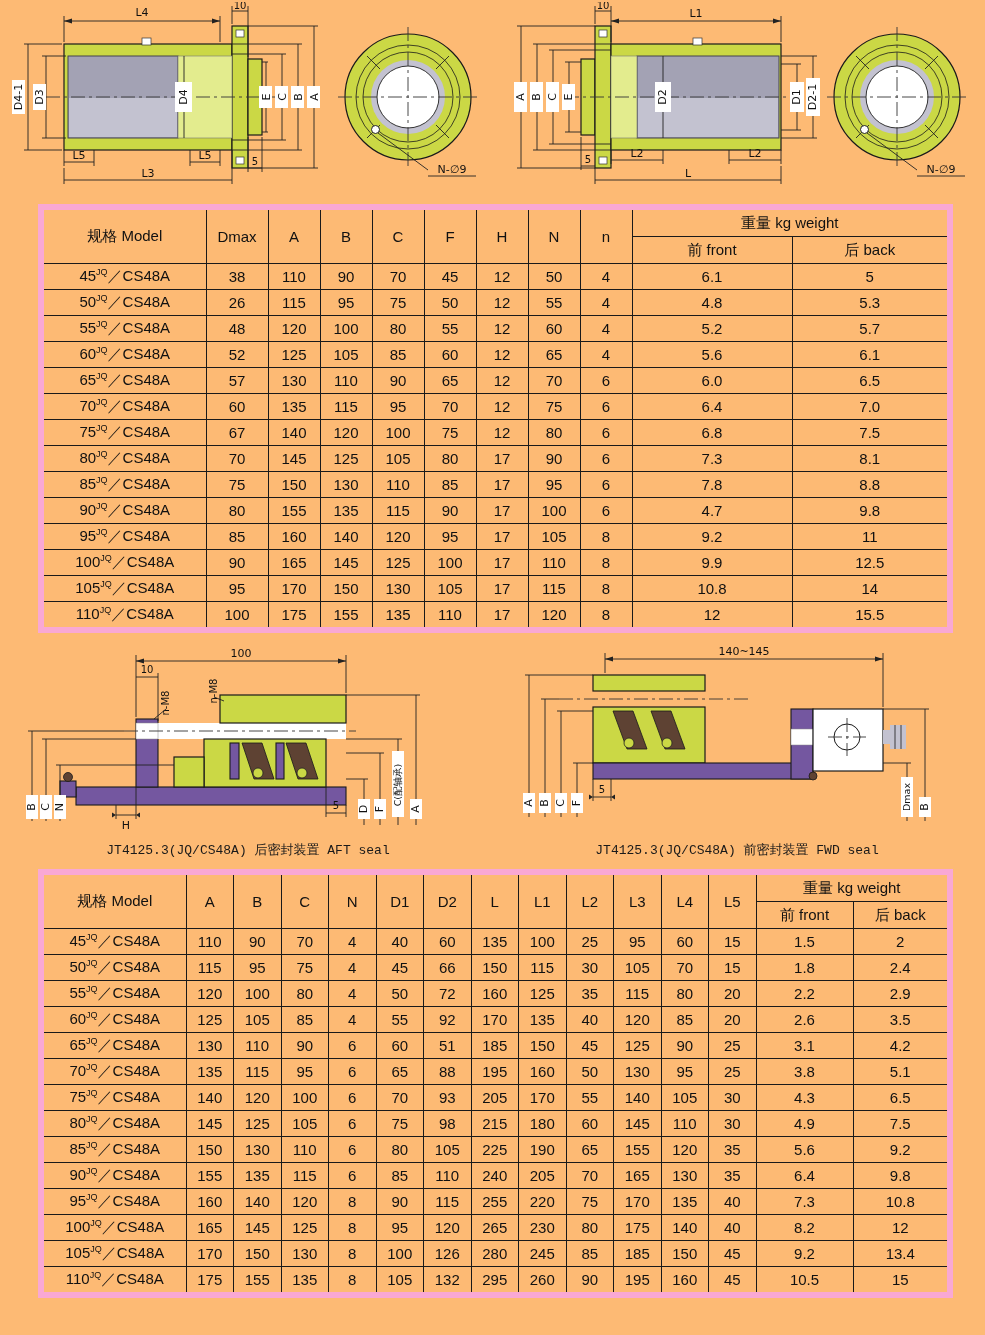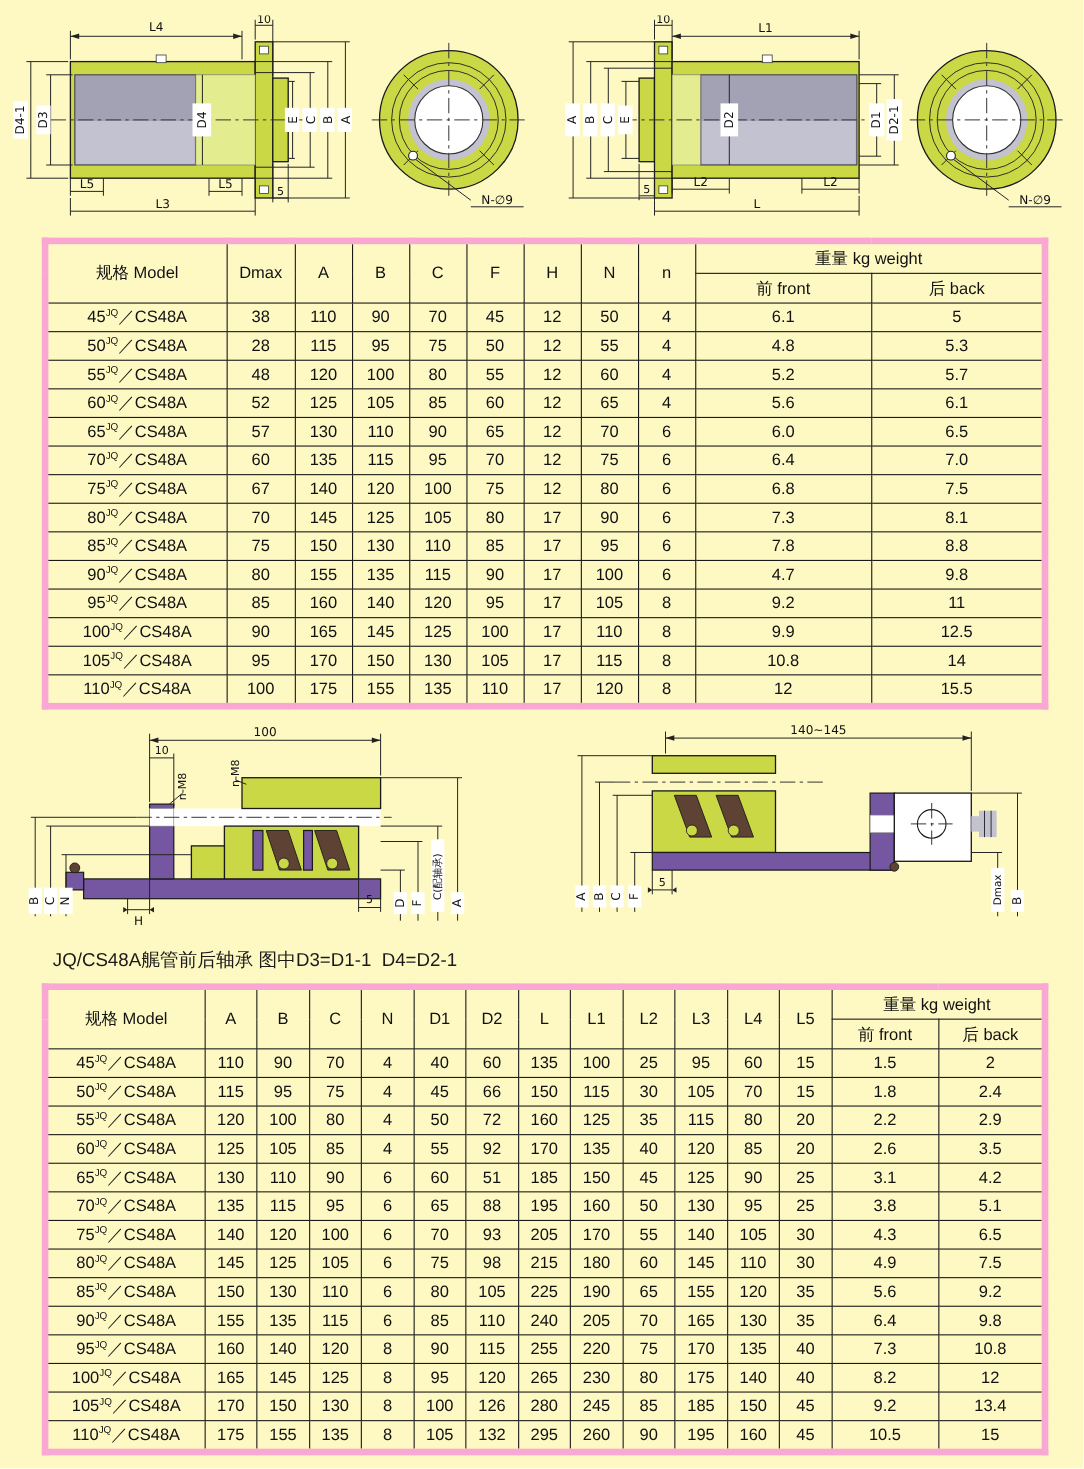--- a/index.html
+++ b/index.html
@@ -1,17 +1,17 @@
 <!DOCTYPE html>
 <html><head>
 <meta charset="utf-8">
 <style>
   html,body{margin:0;padding:0;background:#fff;}
-  .page{width:985px;height:1335px;background:#fef9c3;position:relative;overflow:hidden;
-        font-family:"Liberation Sans","DejaVu Sans",sans-serif;color:#111;padding-top:12px;box-sizing:border-box;}
+  .page{width:985px;height:1335px;background:#fdba74;position:relative;overflow:hidden;
+        font-family:"Liberation Sans","DejaVu Sans",sans-serif;color:#111;box-sizing:border-box;}
   .drawings-row{display:flex;justify-content:space-between;padding:0 4px;margin-top:2px;}
   .panel{width:488px;text-align:center;}
   .caption{font-family:"Liberation Mono","DejaVu Sans Mono",monospace;font-size:13px;
            color:#1a1a1a;margin-top:1px;white-space:pre;}
   table.spec{border-collapse:collapse;table-layout:fixed;margin:10px 0 0 38px;width:909px;
              border:6px solid #f9a8d4;}
   table.spec th,table.spec td{border:1px solid #1a1a1a;text-align:center;vertical-align:middle;
              font-size:15px;font-weight:normal;padding:0;overflow:hidden;}
   table.spec th{height:26px;}
   table.spec td{height:25px;}
@@ -273,21 +273,21 @@
           <td>70</td>
           <td>45</td>
           <td>12</td>
           <td>50</td>
           <td>4</td>
           <td>6.1</td>
           <td>5</td>
         </tr>
         <tr>
           <td class="model-cell"><span>50</span><sup>JQ</sup><span>／CS48A</span></td>
-          <td>28</td>
+          <td>26</td>
           <td>115</td>
           <td>95</td>
           <td>75</td>
           <td>50</td>
           <td>12</td>
           <td>55</td>
           <td>4</td>
           <td>4.8</td>
           <td>5.3</td>
         </tr>
@@ -519,20 +519,21 @@
           <line x1="342" y1="94" x2="398" y2="94" class="dl"></line>
           <line x1="394" y1="94" x2="394" y2="180" class="dl"></line>
           <rect x="388" y="106" width="12" height="66" class="wbox"></rect>
           <text x="394" y="143" transform="rotate(-90 394 140)" text-anchor="middle" class="t9">C(配轴承)</text>
           <line x1="342" y1="50" x2="416" y2="50" class="dl"></line>
           <line x1="412" y1="50" x2="412" y2="180" class="dl"></line>
           <rect x="406" y="154" width="12" height="20" class="wbox"></rect>
           <text x="412" y="167" transform="rotate(-90 412 164)" text-anchor="middle">A</text>
         </g>
       </svg>
+      <div class="caption">JT4125.3(JQ/CS48A) 后密封装置 AFT seal</div>
     </div>
 
     <div class="panel">
       <svg width="488" height="195" viewBox="0 0 488 195">
         <g>
           <line x1="66" y1="54" x2="258" y2="54" class="cl"></line>
           <rect x="100" y="30" width="112" height="16" class="f-green"></rect>
           <rect x="100" y="62" width="112" height="56" class="f-green"></rect>
           <polygon points="120,66 140,66 154,104 134,104" class="f-brown"></polygon>
           <polygon points="158,66 178,66 192,104 172,104" class="f-brown"></polygon>
@@ -583,24 +584,24 @@
           <line x1="390" y1="118" x2="418" y2="118" class="dl"></line>
           <line x1="414" y1="118" x2="414" y2="176" class="dl"></line>
           <rect x="408" y="132" width="12" height="40" class="wbox"></rect>
           <text x="414" y="155" transform="rotate(-90 414 152)" text-anchor="middle" class="t9">Dmax</text>
           <line x1="390" y1="64" x2="436" y2="64" class="dl"></line>
           <line x1="432" y1="64" x2="432" y2="176" class="dl"></line>
           <rect x="426" y="152" width="12" height="20" class="wbox"></rect>
           <text x="432" y="165" transform="rotate(-90 432 162)" text-anchor="middle">B</text>
         </g>
       </svg>
+      <div class="caption">JT4125.3(JQ/CS48A) 前密封装置 FWD seal</div>
     </div>
   </div>
 
-  <div class="subtitle">JQ/CS48A艉管前后轴承 图中D3=D1-1  D4=D2-1</div>
 
   <table class="spec" id="table2">
       <colgroup>
         <col style="width: 145px;">
         <col style="width: 47.5px;">
         <col style="width: 47.5px;">
         <col style="width: 47.5px;">
         <col style="width: 47.5px;">
         <col style="width: 47.5px;">
         <col style="width: 47.5px;">

